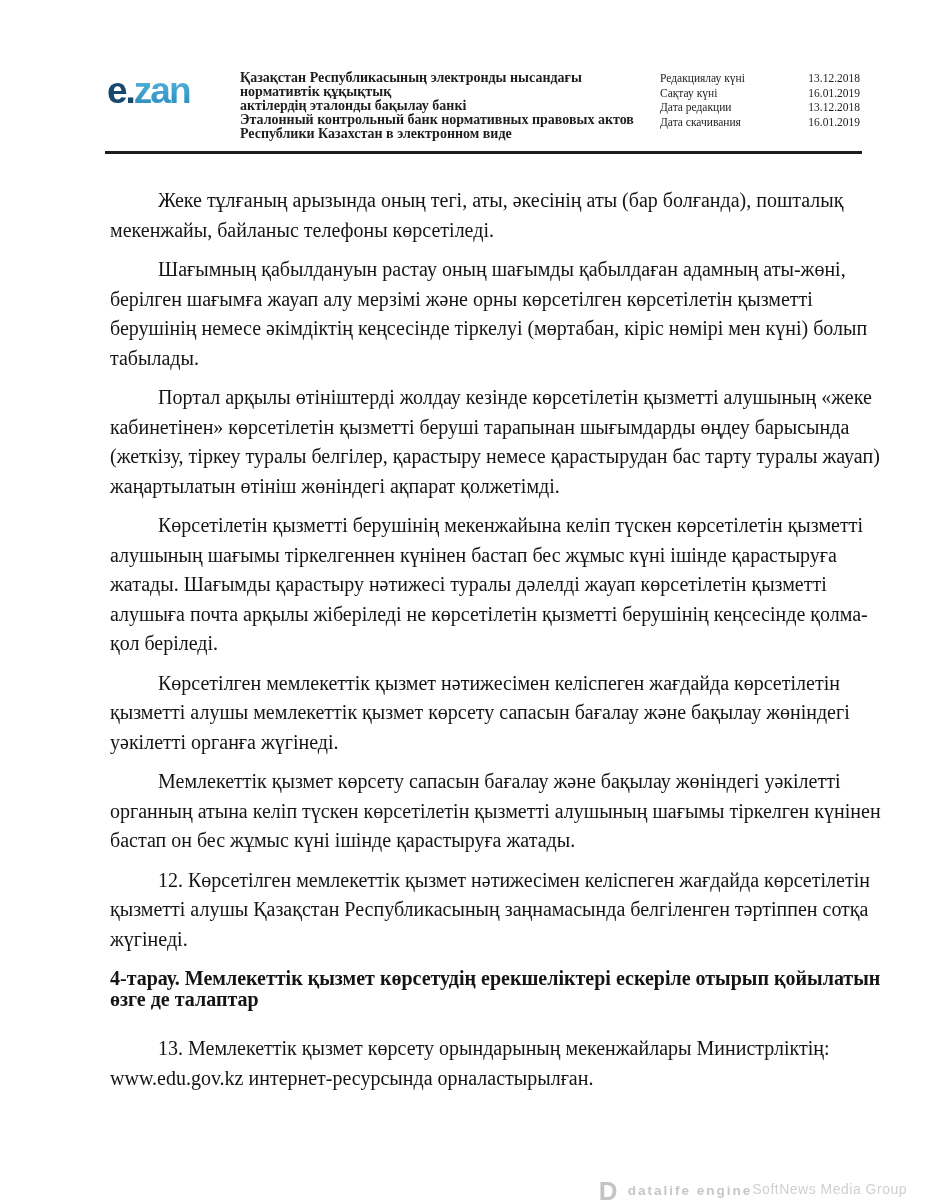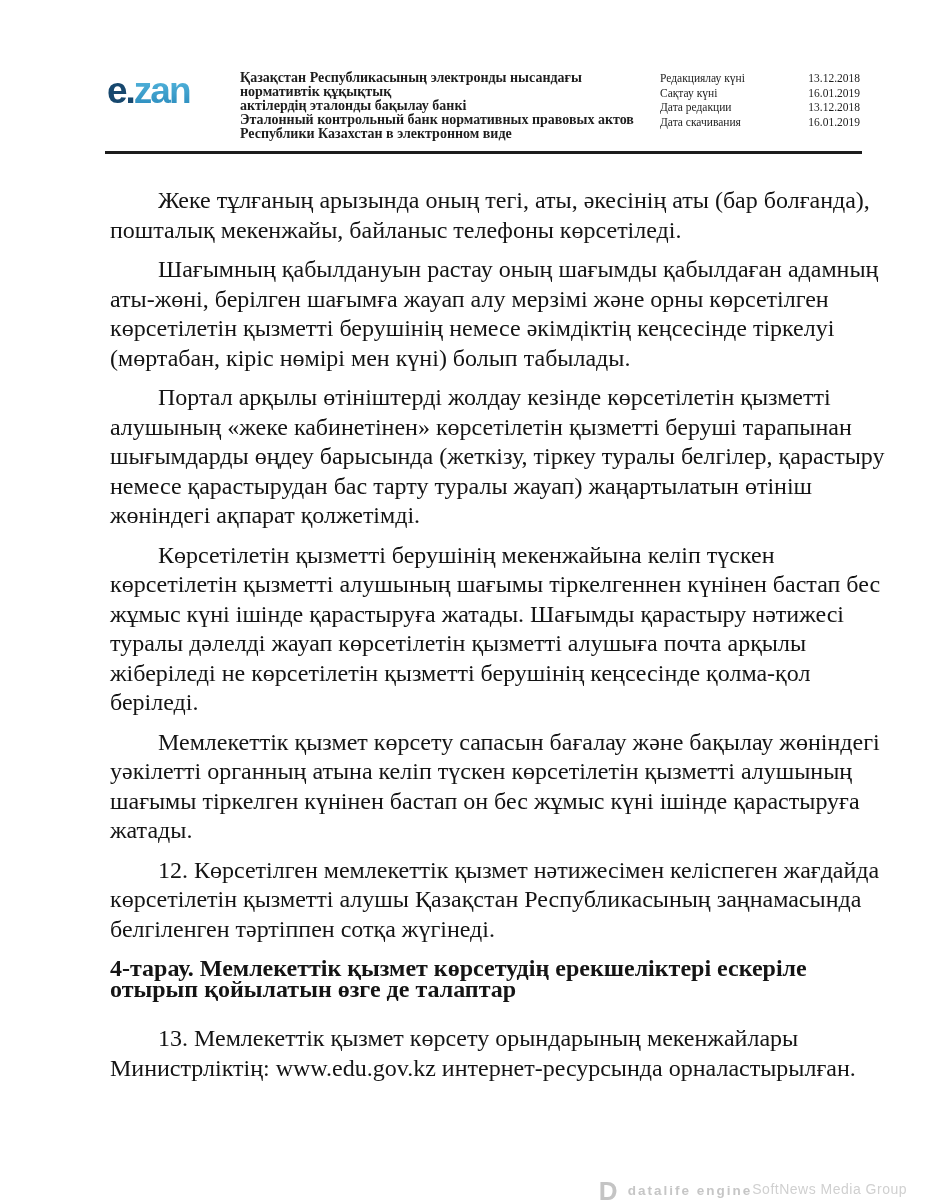--- a/index.html
+++ b/index.html
@@ -61,21 +61,21 @@
   .meta-row .val { flex: 0 0 auto; text-align: right; }
   .rule {
     margin: 10px 65px 0 105px;
     height: 0;
     border: none;
     border-top: 3px solid #1c1c1c;
   }
   
   .doc-body {
     padding: 32px 32px 0 110px;
-    font-size: 24px;
+    font-size: 20px;
     line-height: 29.5px;
     color: #141414;
   }
   .doc-body p {
     text-indent: 48px;
     margin-bottom: 10px;
     text-align: left;
   }
   .chapter-heading {
     font-weight: 700;
@@ -154,20 +154,21 @@
     </div>
   </div>
 
   <hr class="rule">
 
   <div class="doc-body">
     <p>Жеке тұлғаның арызында оның тегі, аты, әкесінің аты (бар болғанда), пошталық мекенжайы, байланыс телефоны көрсетіледі.</p>
     <p>Шағымның қабылдануын растау оның шағымды қабылдаған адамның аты-жөні, берілген шағымға жауап алу мерзімі және орны көрсетілген көрсетілетін қызметті берушінің немесе әкімдіктің кеңсесінде тіркелуі (мөртабан, кіріс нөмірі мен күні) болып табылады.</p>
     <p>Портал арқылы өтініштерді жолдау кезінде көрсетілетін қызметті алушының «жеке кабинетінен» көрсетілетін қызметті беруші тарапынан шығымдарды өңдеу барысында (жеткізу, тіркеу туралы белгілер, қарастыру немесе қарастырудан бас тарту туралы жауап) жаңартылатын өтініш жөніндегі ақпарат қолжетімді.</p>
     <p>Көрсетілетін қызметті берушінің мекенжайына келіп түскен көрсетілетін қызметті алушының шағымы тіркелгеннен күнінен бастап бес жұмыс күні ішінде қарастыруға жатады. Шағымды қарастыру нәтижесі туралы дәлелді жауап көрсетілетін қызметті алушыға почта арқылы жіберіледі не көрсетілетін қызметті берушінің кеңсесінде қолма-қол беріледі.</p>
+    <p>Көрсетілген мемлекеттік қызмет нәтижесімен келіспеген жағдайда көрсетілетін қызметті алушы мемлекеттік қызмет көрсету сапасын бағалау және бақылау жөніндегі уәкілетті органға жүгінеді.</p>
     <p>Мемлекеттік қызмет көрсету сапасын бағалау және бақылау жөніндегі уәкілетті органның атына келіп түскен көрсетілетін қызметті алушының шағымы тіркелген күнінен бастап он бес жұмыс күні ішінде қарастыруға жатады.</p>
     <p>12. Көрсетілген мемлекеттік қызмет нәтижесімен келіспеген жағдайда көрсетілетін қызметті алушы Қазақстан Республикасының заңнамасында белгіленген тәртіппен сотқа жүгінеді.</p>
     <p class="chapter-heading">4-тарау. Мемлекеттік қызмет көрсетудің ерекшеліктері ескеріле отырып қойылатын өзге де талаптар</p>
     <p>13. Мемлекеттік қызмет көрсету орындарының мекенжайлары Министрліктің: www.edu.gov.kz интернет-ресурсында орналастырылған.</p>
   </div>
 
   <div class="watermark">
     <span class="wm-icon">D</span>
     <span class="wm-text">
       <span class="wm-title">DataLife Engine</span>

